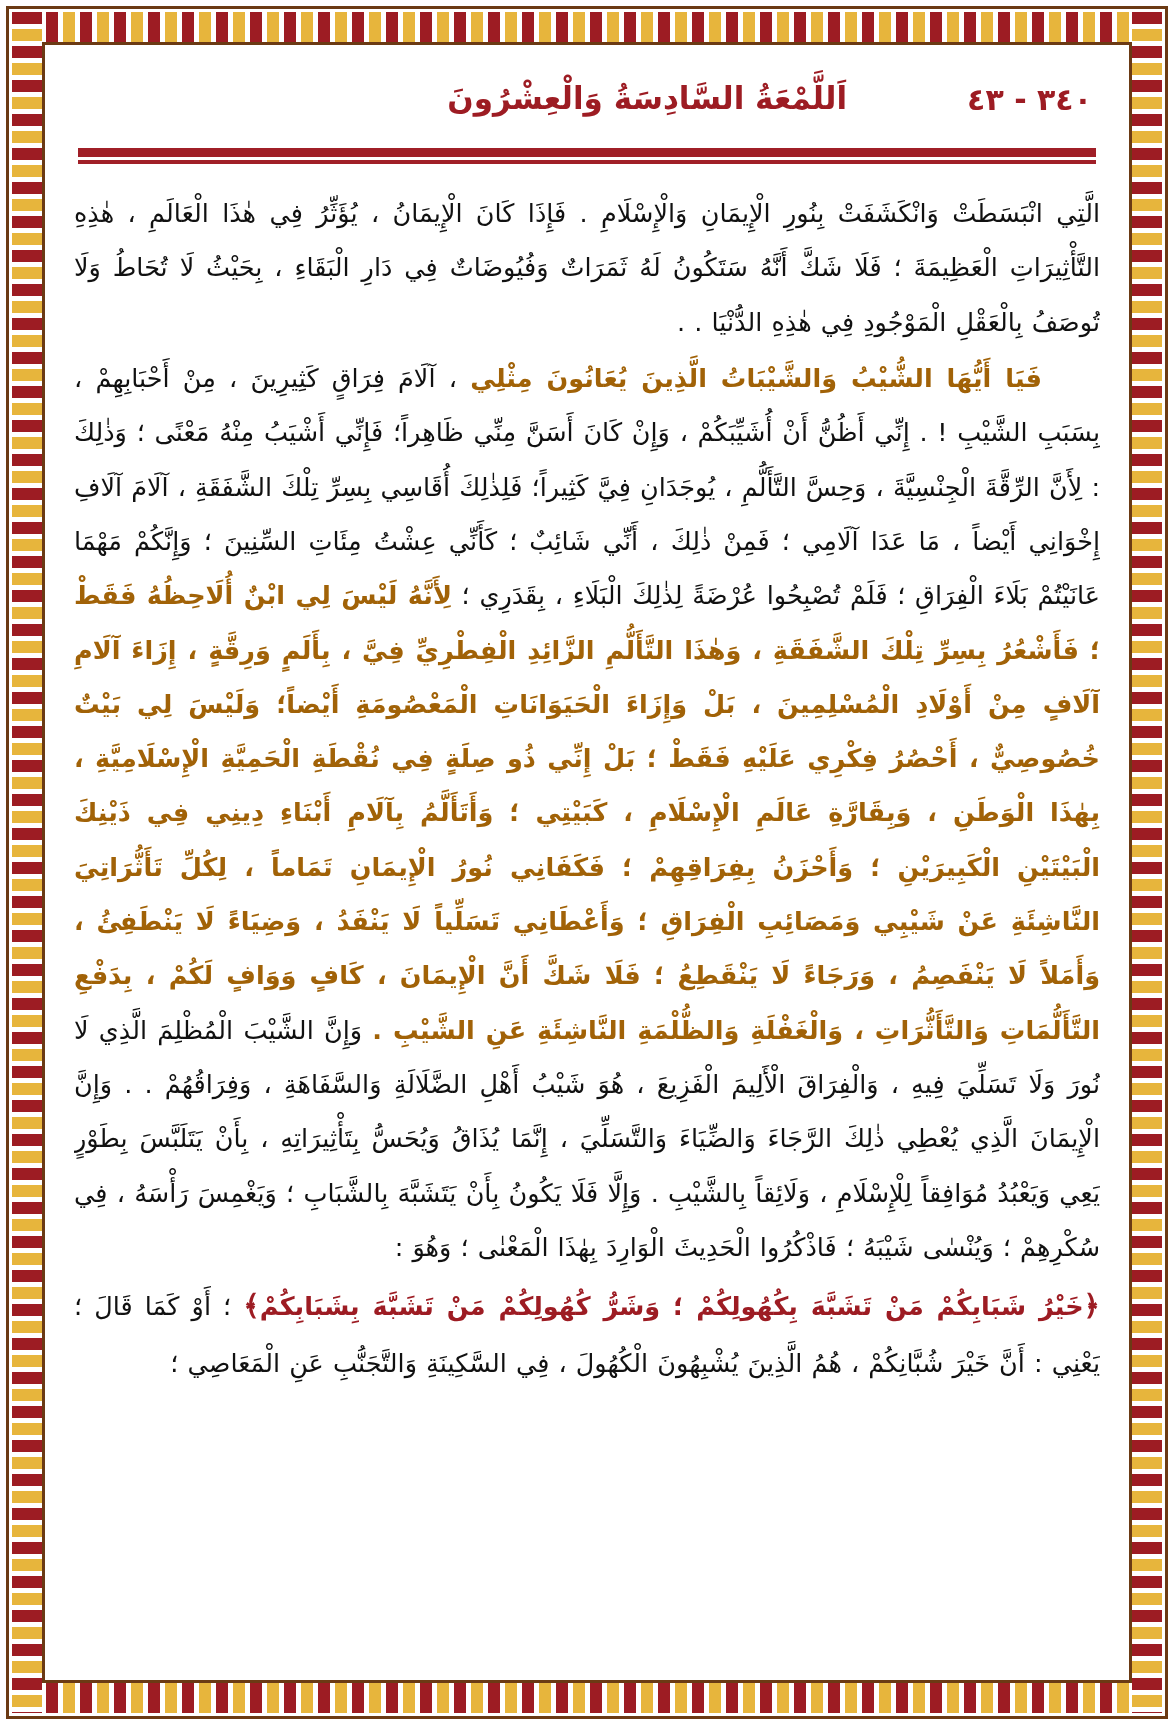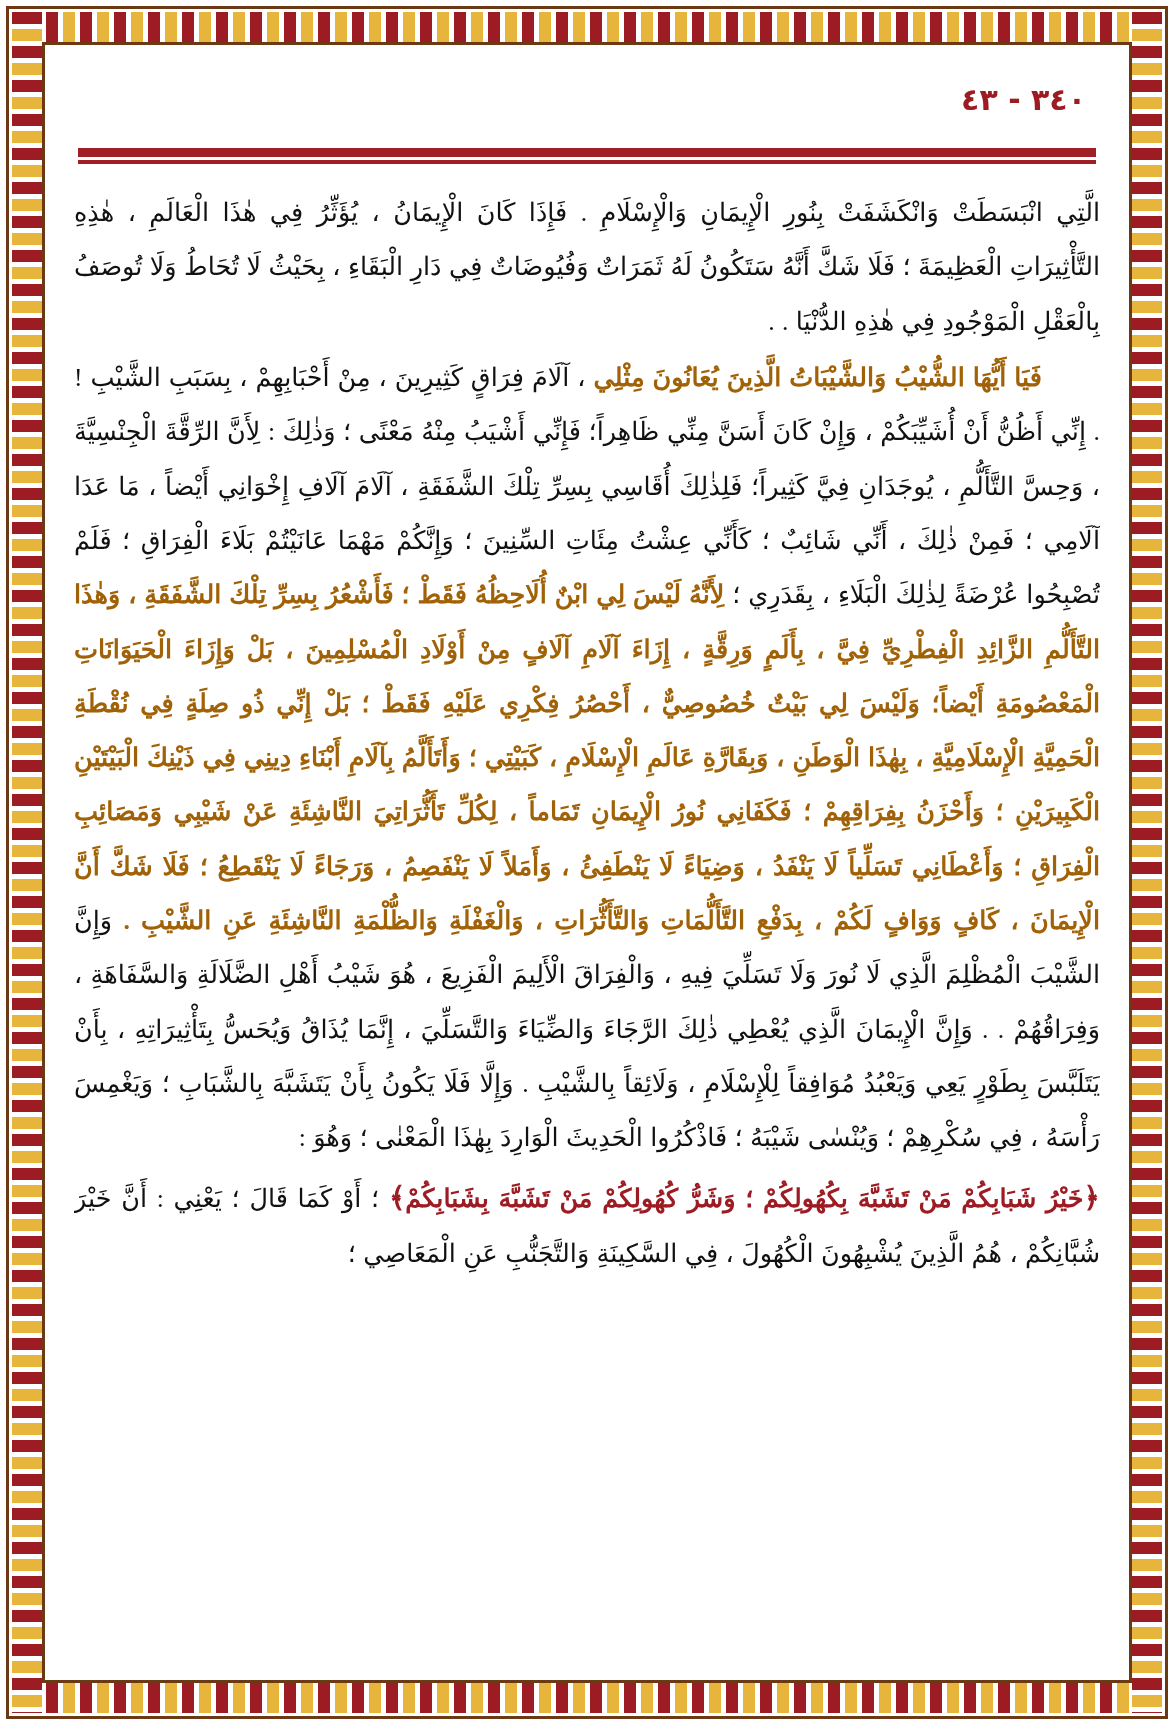--- a/index.html
+++ b/index.html
@@ -103,21 +103,21 @@
     display: flex;
     align-items: flex-start;
     direction: rtl;
   }
   .page-numbers {
     color: #9d1c23;
     font-family: "DejaVu Sans", "Liberation Sans", sans-serif;
     font-size: 30px;
     font-weight: 700;
     letter-spacing: 1px;
-    margin-right: 14px;
+    margin-right: 8px;
     margin-top: 12px;
     white-space: nowrap;
   }
   .chapter-title {
     flex: 0 0 auto;
     margin-right: 120px;
     color: #9d1c23;
     font-family: "DejaVu Sans", "Liberation Sans", sans-serif;
     font-size: 31px;
     font-weight: 700;
@@ -150,41 +150,41 @@
   p.para.indent { text-indent: 58px; }
   .red-bold   { color: #a16207; font-weight: 700; }
   .blk        { color: #111111; }
   .hadith     { color: #9d1c23; font-weight: 700; margin-top: 24px; }
   .brk        { color: #9d1c23; font-weight: 700; font-size: 28px; }
 
   
   .clip {
     overflow: hidden;
     height: 1470px;
-    font-family: Liberation Serif, serif;
   }
 </style>
 </head>
 <body>
 
 <div class="page">
 
   <div class="frame-outer"></div>
 
   <div class="band band-h band-top"></div>
   <div class="band band-h band-bottom"></div>
   <div class="band band-v band-left"></div>
   <div class="band band-v band-right"></div>
 
   <div class="frame-inner"></div>
 
   <div class="content">
 
     <div class="header">
       <div class="page-numbers">٣٤٠ - ٤٣</div>
+      <div class="chapter-title">اَللَّمْعَةُ السَّادِسَةُ وَالْعِشْرُونَ</div>
     </div>
 
     <div class="rule-wrap">
       <div class="rule-thick"></div>
       <div class="rule-gap"></div>
       <div class="rule-thin"></div>
     </div>
 
     <div class="body-text clip">
 

